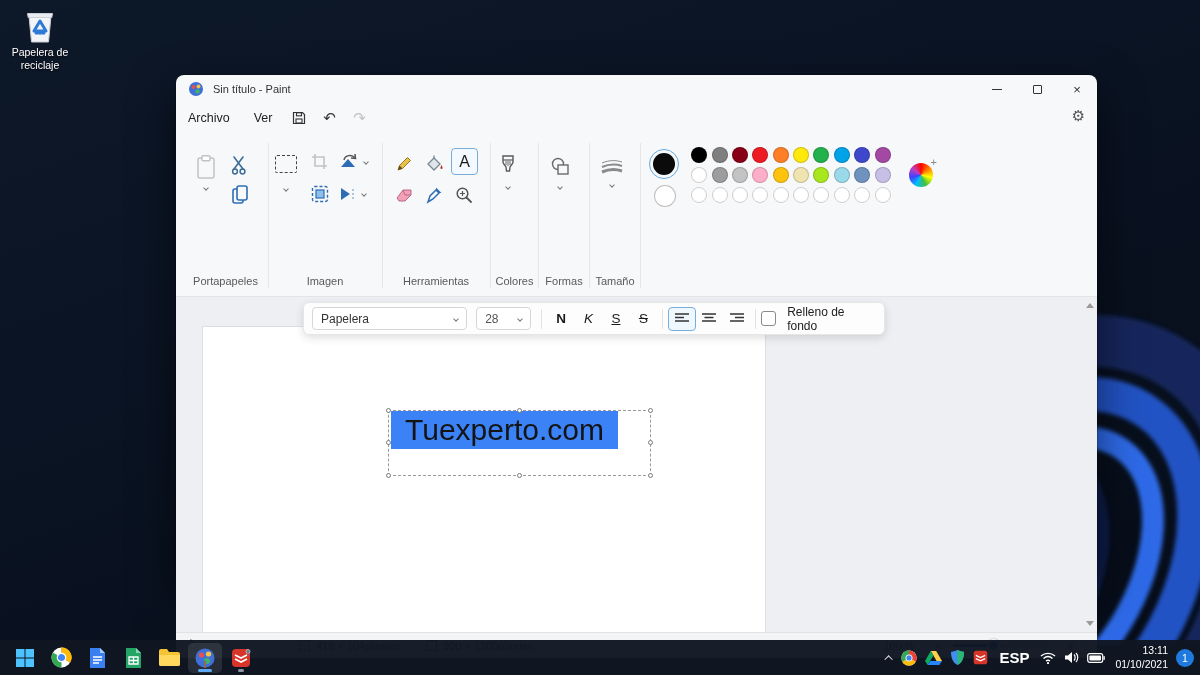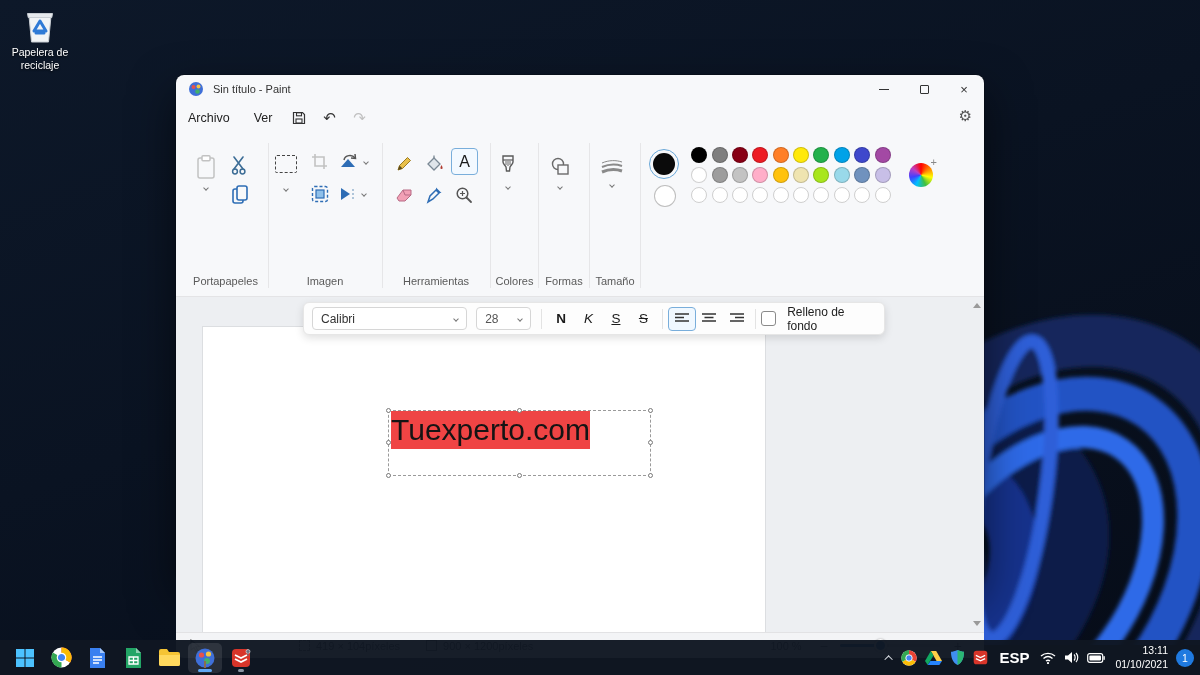--- a/index.html
+++ b/index.html
@@ -10,21 +10,21 @@
 
   
   .bloom { left:330px; top:280px; width:870px; height:365px; pointer-events:none; }
 
   
   .recycle { left:8px; top:8px; width:64px; text-align:center; cursor:default; }
   .recycle .rb-label { color:#fff; font-size:10.5px; line-height:1.25; margin-top:2px;
     text-shadow:0 1px 2px rgba(0,0,0,.8); }
 
   
-  .win { left:176px; top:75px; width:808px; height:508px; background:#f7f8fa;
+  .win { left:176px; top:75px; width:921px; height:508px; background:#f7f8fa;
     border-radius:8px; box-shadow:0 18px 45px rgba(0,0,0,.55), 0 0 0 1px rgba(0,0,0,.18); }
   .titlebar { left:0; top:0; width:100%; height:28px; display:flex; align-items:center; padding-left:12px; }
   .titlebar .t-title { font-size:11px; color:#333; margin-left:9px; }
   .win-controls { position:absolute; right:0; top:0; height:28px; display:flex; }
   .win-btn { width:40px; height:28px; display:flex; align-items:center; justify-content:center;
     color:#333; font-size:13px; cursor:default; }
   .win-btn:first-child { border-top-right-radius:0; }
   .max-glyph { width:9px; height:9px; border:1px solid #333; border-radius:1px; }
   .min-glyph { width:10px; height:1px; background:#333; }
 
@@ -72,21 +72,21 @@
   .ttb-btn { width:28px; height:24px; display:flex; align-items:center; justify-content:center;
     font-size:13.5px; color:#1b1b1b; border-radius:4px; }
   .ttb-sep { width:1px; height:20px; background:#e3e3e3; margin:0 5px; }
   .align-svg { display:block; }
   .checkbox { width:15px; height:15px; border:1.4px solid #8a8a8a; border-radius:3px; background:#fff; }
 
   
   .txtbox { position:absolute; left:185px; top:83px; width:263px; height:66px; border:1px dashed #9a9a9a; }
   .handle { position:absolute; width:5px; height:5px; background:#fff; border:1px solid #7a7a7a; border-radius:50%; }
   .txt { position:absolute; left:2px; top:0px; font-size:30px; color:#141414; line-height:38px;
-    background:#ef4444; padding:0 0; white-space:nowrap; }
+    background:#3b82f6; padding:0 14px; white-space:nowrap; }
 
   
   .statusbar { left:0; top:557px; width:100%; height:26px; background:#f3f4f6; border-top:1px solid #e2e2e4;
     border-radius:0 0 8px 8px; display:flex; align-items:center; font-size:11px; color:#444; }
   .sb-icon { margin-right:6px; display:flex; align-items:center; }
   .dash-sq { width:11px; height:11px; border:1.2px dashed #666; }
   .solid-sq { width:11px; height:11px; border:1.2px solid #666; }
   .slider-track { position:relative; width:100px; height:3px; background:#c9c9c9; border-radius:2px; }
   .slider-fill { position:absolute; left:0; top:0; height:3px; width:40px; background:#0067c0; border-radius:2px; }
   .slider-thumb { position:absolute; left:34px; top:-5px; width:13px; height:13px; background:#0067c0; border-radius:50%; border:2px solid #fff; box-shadow:0 0 2px rgba(0,0,0,.4); }
@@ -346,21 +346,21 @@
           <span class="handle" style="left:-3px;top:50%;margin-top:-3px;"></span>
           <span class="handle" style="right:-3px;top:50%;margin-top:-3px;"></span>
           <span class="handle" style="left:-3px;bottom:-3px;"></span>
           <span class="handle" style="left:50%;bottom:-3px;margin-left:-3px;"></span>
           <span class="handle" style="right:-3px;bottom:-3px;"></span>
         </div>
       </div>
 
       <div class="ttb">
         <div class="combo" style="width:158px;">
-          <span>Calibri</span>
+          <span>Papelera</span>
           <span class="chev sm" style="margin-left:auto;"></span>
         </div>
         <div class="combo" style="width:56px; margin-left:9px; color:#555;">
           <span>28</span>
           <span class="chev sm" style="margin-left:auto;"></span>
         </div>
         <span class="ttb-sep" style="margin-left:10px;"></span>
         <span class="ttb-btn" style="font-weight:bold;">N</span>
         <span class="ttb-btn" style="font-style:italic;">K</span>
         <span class="ttb-btn" style="text-decoration:underline;">S</span>

